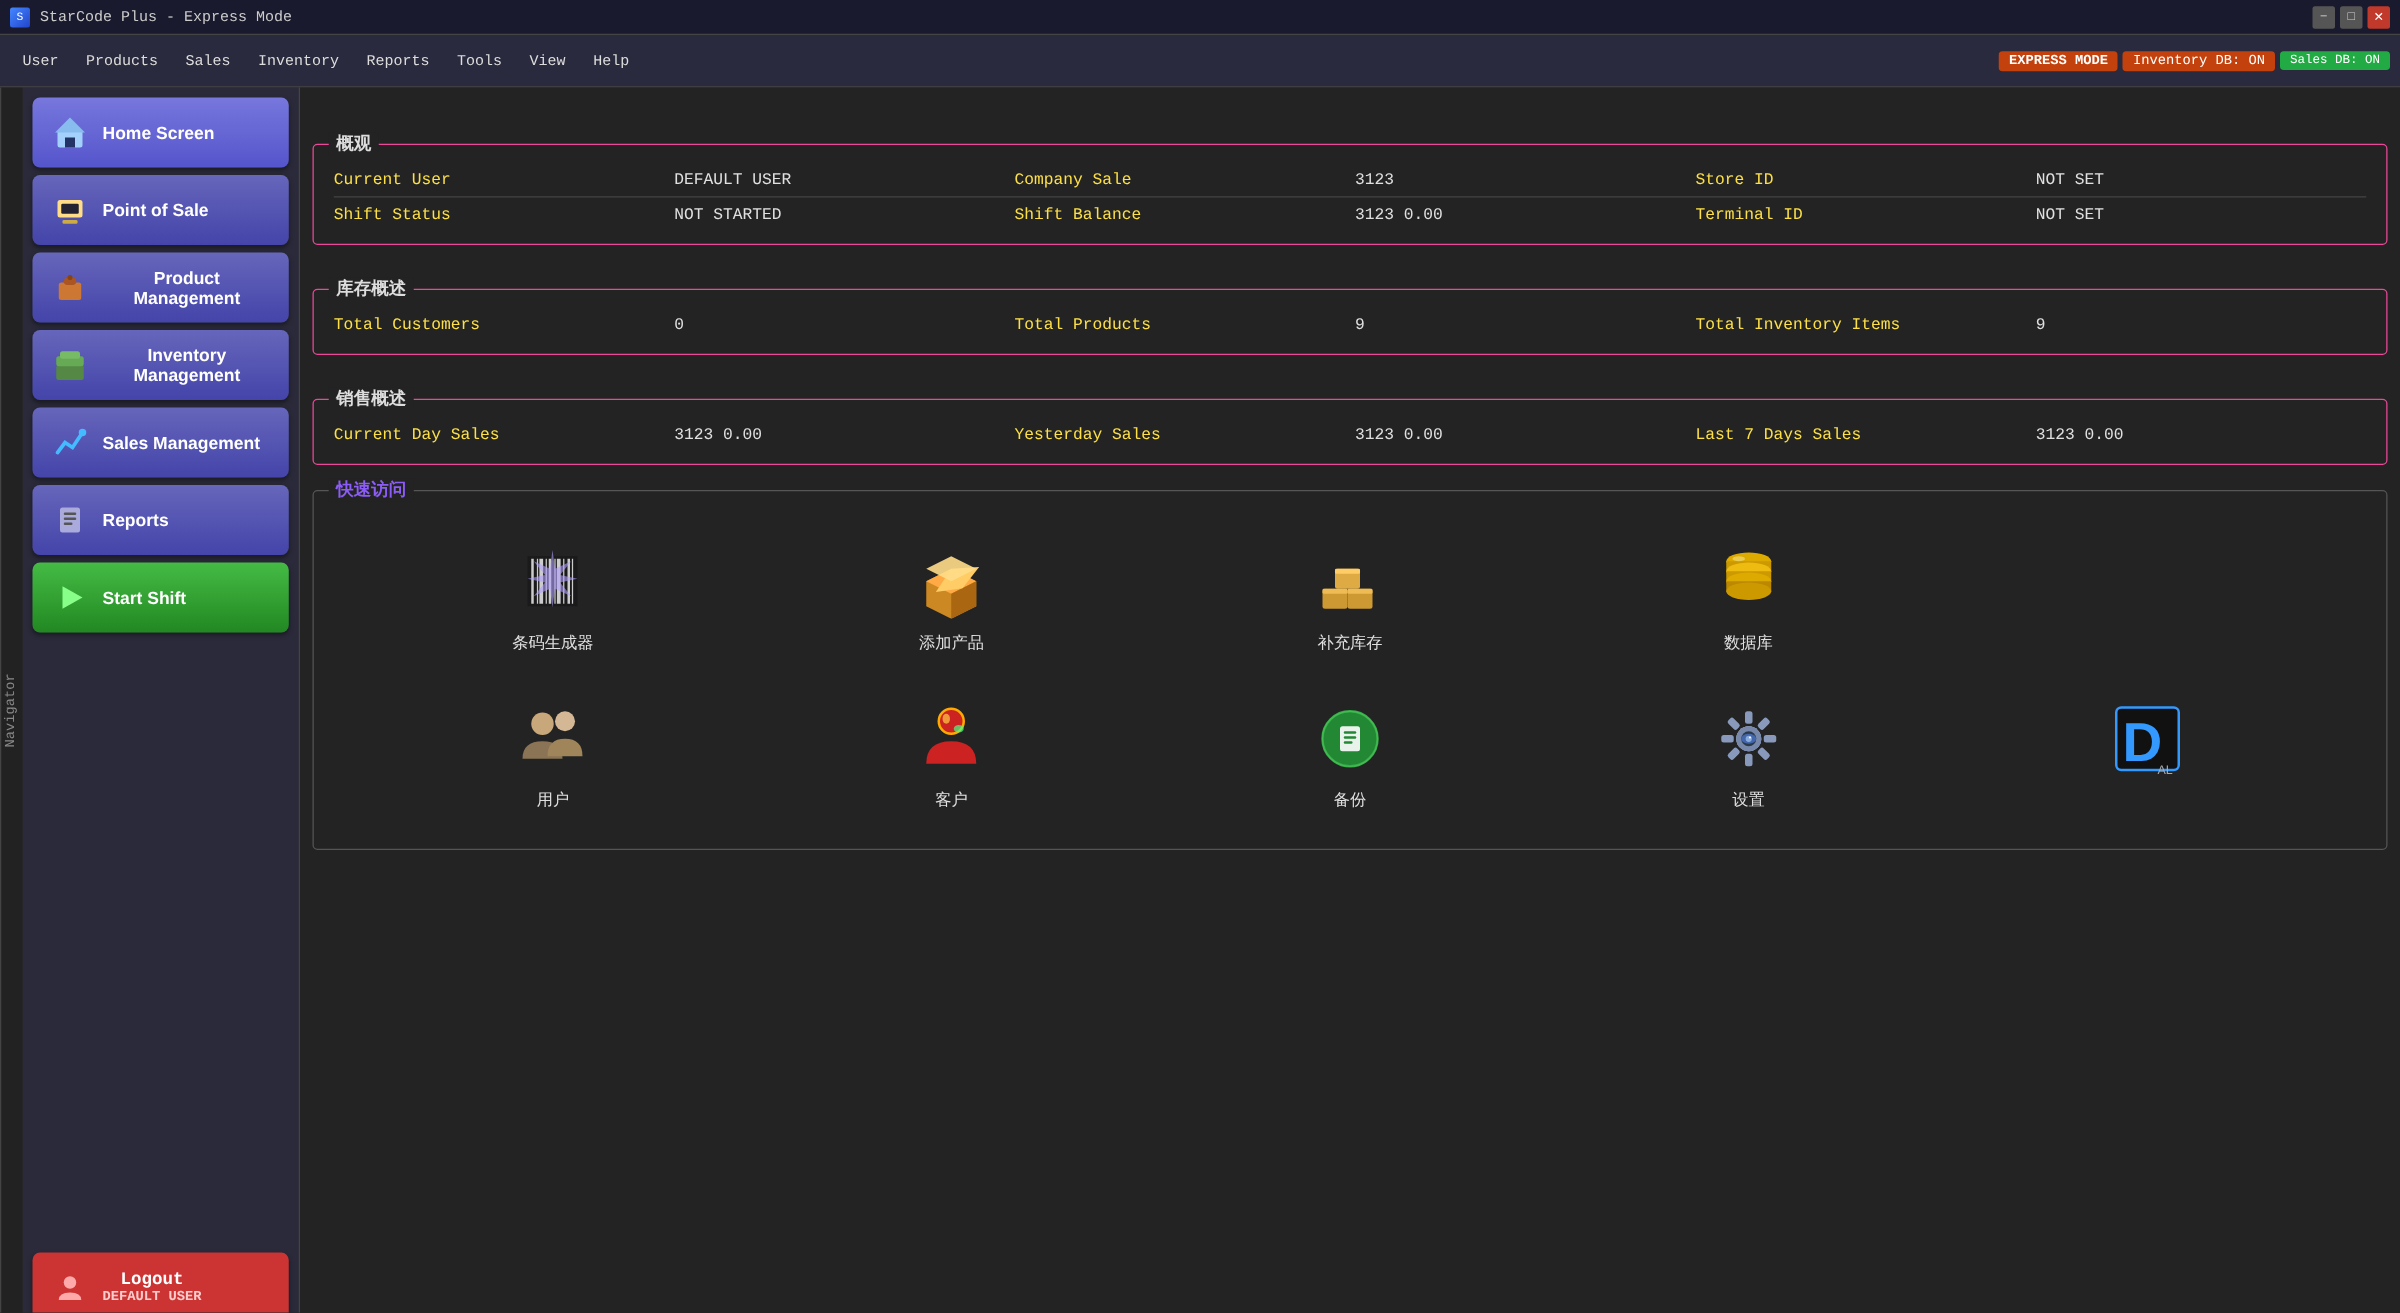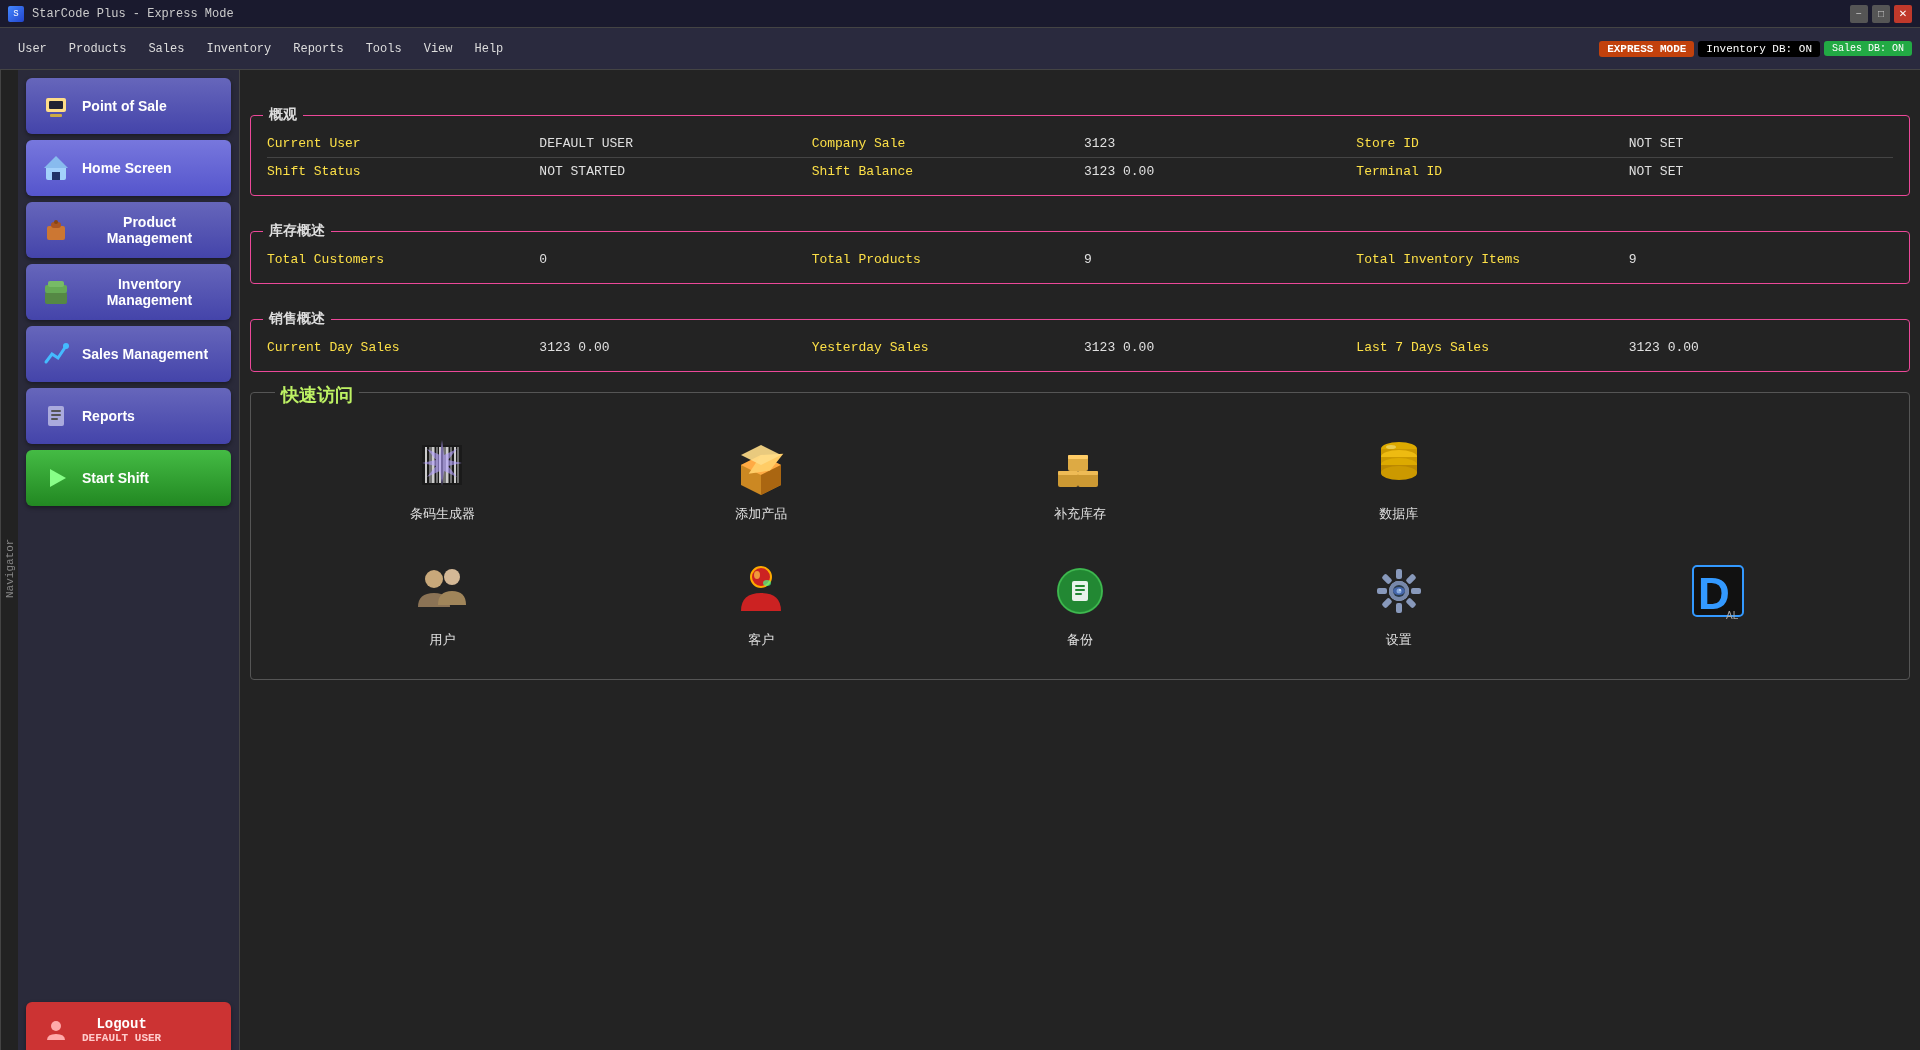--- a/index.html
+++ b/index.html
@@ -85,21 +85,21 @@
     }
     .badge-express {
       background: #c2410c;
       color: white;
       font-size: 11px;
       font-weight: bold;
       padding: 2px 8px;
       border-radius: 3px;
     }
     .badge-inv {
-      background: #000000;
+      background: #c2410c;
       color: white;
       font-size: 11px;
       padding: 2px 8px;
       border-radius: 3px;
     }
     .badge-sales {
       background: #22aa44;
       color: white;
       font-size: 10px;
       padding: 2px 8px;
@@ -217,25 +217,25 @@
     
     .quick-access-panel {
       border: 1px solid #555;
       border-radius: 4px;
       position: relative;
       margin-top: 20px;
     }
     .quick-access-title {
       position: absolute;
       top: -10px;
-      left: 24px;
+      left: 12px;
       background: #232323;
       padding: 0 6px;
-      font-size: 18px;
-      color: #bef264;
+      font-size: 14px;
+      color: #8b5cf6;
       font-weight: bold;
     }
     .quick-access-grid {
       display: grid;
       grid-template-columns: repeat(5, 1fr);
       gap: 16px;
       padding: 30px 40px 20px;
     }
     .quick-icon-btn {
       display: flex;
@@ -305,40 +305,40 @@
     <span class="badge-inv">Inventory DB: ON</span>
     <span class="badge-sales">Sales DB: ON</span>
   </div>
 </div>
 
 <div class="main-layout">
 
   <div class="navigator-label">Navigator</div>
 
   <div class="sidebar">
+    <button class="nav-btn active">
+      <div class="nav-icon">
+        <svg width="28" height="28" viewBox="0 0 28 28" fill="none">
+          <rect x="4" y="12" width="20" height="14" rx="2" fill="#aaddff" opacity="0.9"></rect>
+          <polygon points="2,14 14,2 26,14" fill="#88bbee"></polygon>
+          <rect x="10" y="18" width="8" height="8" fill="#223366"></rect>
+        </svg>
+      </div>
+      <span>Home Screen</span>
+    </button>
+
     <button class="nav-btn">
       <div class="nav-icon">
         <svg width="28" height="28" viewBox="0 0 28 28" fill="none">
           <rect x="4" y="6" width="20" height="14" rx="2" fill="#ffdd88"></rect>
           <rect x="8" y="22" width="12" height="3" rx="1" fill="#ccaa44"></rect>
           <rect x="7" y="9" width="14" height="8" rx="1" fill="#223"></rect>
         </svg>
       </div>
       <span>Point of Sale</span>
-    </button>
-
-    <button class="nav-btn active">
-      <div class="nav-icon">
-        <svg width="28" height="28" viewBox="0 0 28 28" fill="none">
-          <rect x="4" y="12" width="20" height="14" rx="2" fill="#aaddff" opacity="0.9"></rect>
-          <polygon points="2,14 14,2 26,14" fill="#88bbee"></polygon>
-          <rect x="10" y="18" width="8" height="8" fill="#223366"></rect>
-        </svg>
-      </div>
-      <span>Home Screen</span>
     </button>
 
     <button class="nav-btn">
       <div class="nav-icon">
         <svg width="28" height="28" viewBox="0 0 28 28" fill="none">
           <rect x="5" y="10" width="18" height="14" rx="2" fill="#cc7733"></rect>
           <rect x="9" y="6" width="10" height="6" rx="3" fill="#aa5522"></rect>
           <rect x="12" y="4" width="4" height="4" rx="2" fill="#884411"></rect>
         </svg>
       </div>

